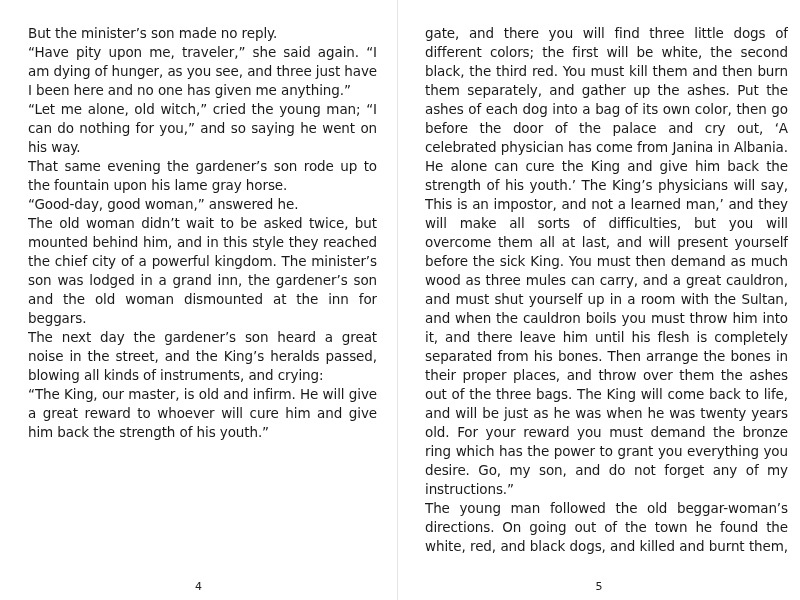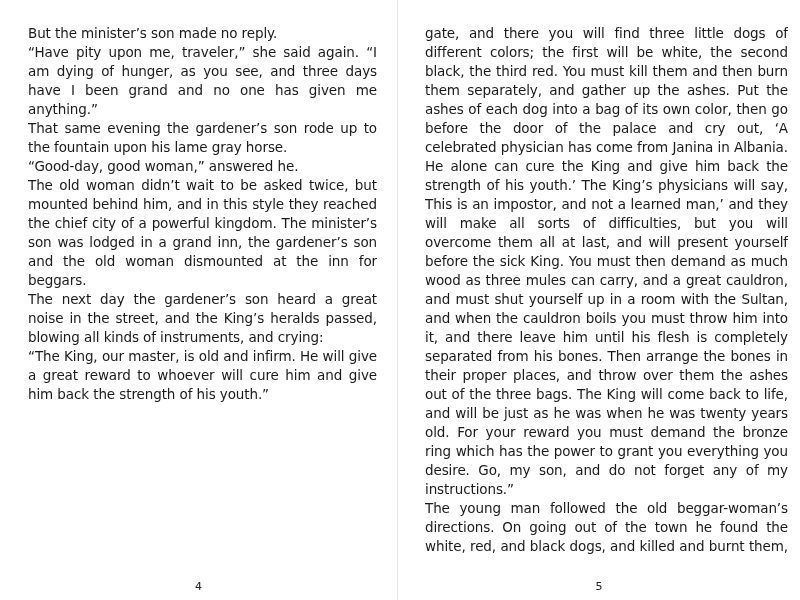--- a/index.html
+++ b/index.html
@@ -55,21 +55,22 @@
   }
 </style>
 </head>
 <body>
 
 <div class="spread">
 
   <div class="page left">
     <div class="page-text">
         <p class="para">But the minister’s son made no reply.</p>
-        <p class="para">“Have pity upon me, traveler,” she said again. “I am dying of hunger, as you see, and three days have I been grand and no one has given me anything.”</p>
+        <p class="para">“Have pity upon me, traveler,” she said again. “I am dying of hunger, as you see, and three just have I been here and no one has given me anything.”</p>
+        <p class="para">“Let me alone, old witch,” cried the young man; “I can do nothing for you,” and so saying he went on his way.</p>
         <p class="para">That same evening the gardener’s son rode up to the fountain upon his lame gray horse.</p>
         <p class="para">“Good-day, good woman,” answered he.</p>
         <p class="para">The old woman didn’t wait to be asked twice, but mounted behind him, and in this style they reached the chief city of a powerful kingdom. The minister’s son was lodged in a grand inn, the gardener’s son and the old woman dismounted at the inn for beggars.</p>
         <p class="para">The next day the gardener’s son heard a great noise in the street, and the King’s heralds passed, blowing all kinds of instruments, and crying:</p>
         <p class="para">“The King, our master, is old and infirm. He will give a great reward to whoever will cure him and give him back the strength of his youth.”</p>
       </div>
     <div class="page-number">4</div>
   </div>
 
   <div class="divider"></div>

